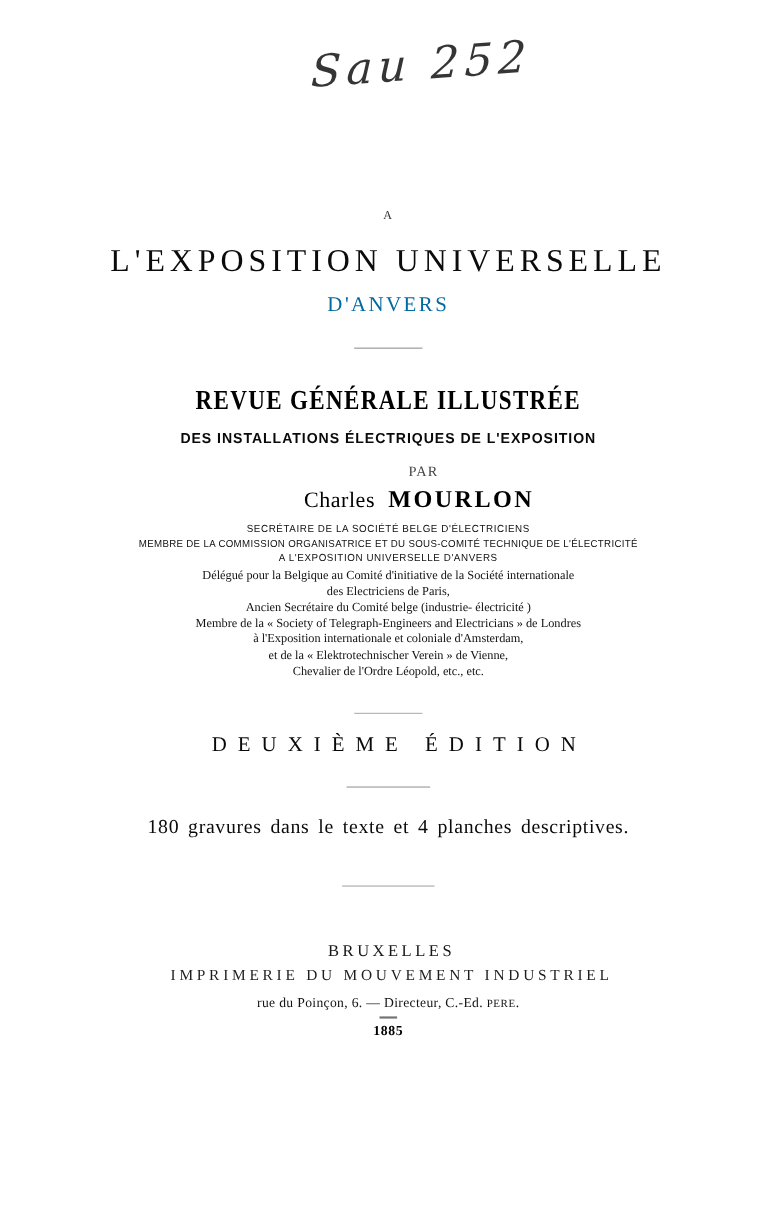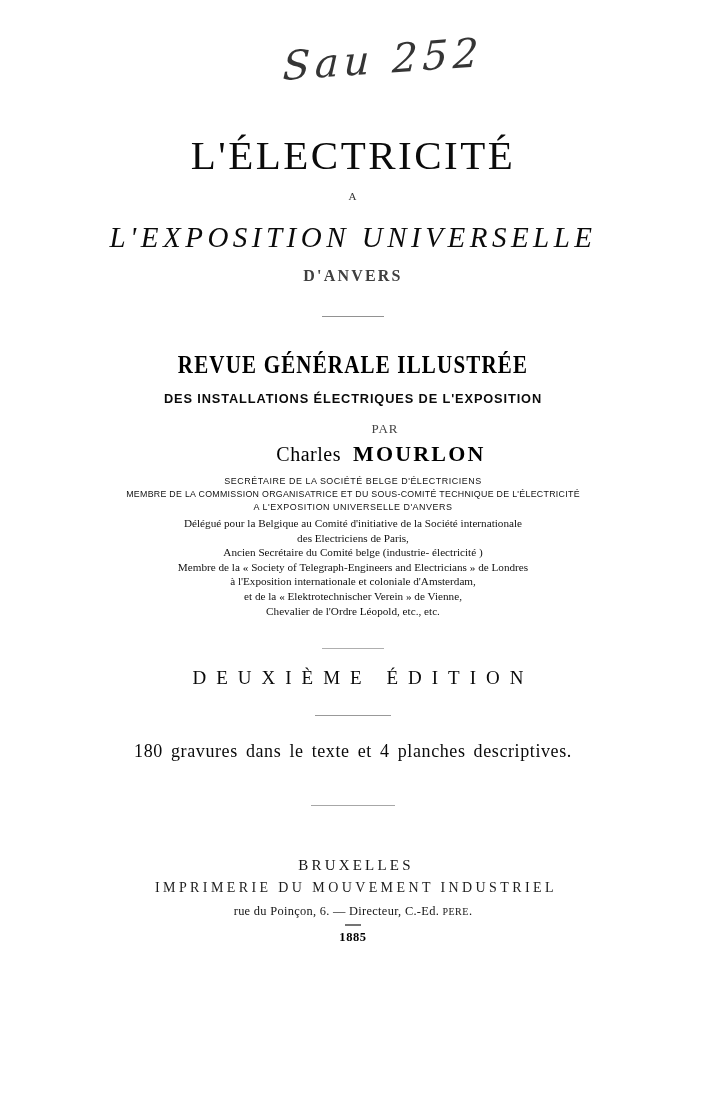--- a/index.html
+++ b/index.html
@@ -54,28 +54,26 @@
     font-size: 11px;
     letter-spacing: 1px;
     color: #333;
   }
   .title-expo {
     top: 223px;
     font-size: 29px;
     letter-spacing: 4.5px;
     font-weight: 400;
     color: #0b0b0b;
-    font-style: italic;
   }
   .title-anvers {
     top: 268px;
-    font-size: 16px;
+    font-size: 19px;
     letter-spacing: 2.2px;
-    color: #404040;
-    font-weight: bold;
+    color: #0369a1;
   }
 
   
   .rule {
     position: absolute;
     height: 1px;
     background: #6d6d6d;
     left: 50%;
   }
   .rule-1 { top: 316px; width: 62px; margin-left: -31px; opacity: .75; }
@@ -199,21 +197,20 @@
     filter: blur(0.35px);
   }
 </style>
 </head>
 <body>
 
 <div id="page">
 
   <div class="ctr shelfmark">Sau 252</div>
 
-  <div class="ctr title-main">L'ÉLECTRICITÉ</div>
 
   <div class="ctr title-a">A</div>
 
   <div class="ctr title-expo">L'EXPOSITION UNIVERSELLE</div>
 
   <div class="ctr title-anvers">D'ANVERS</div>
 
   <div class="rule rule-1"></div>
 
   <div class="ctr revue">REVUE GÉNÉRALE ILLUSTRÉE</div>

